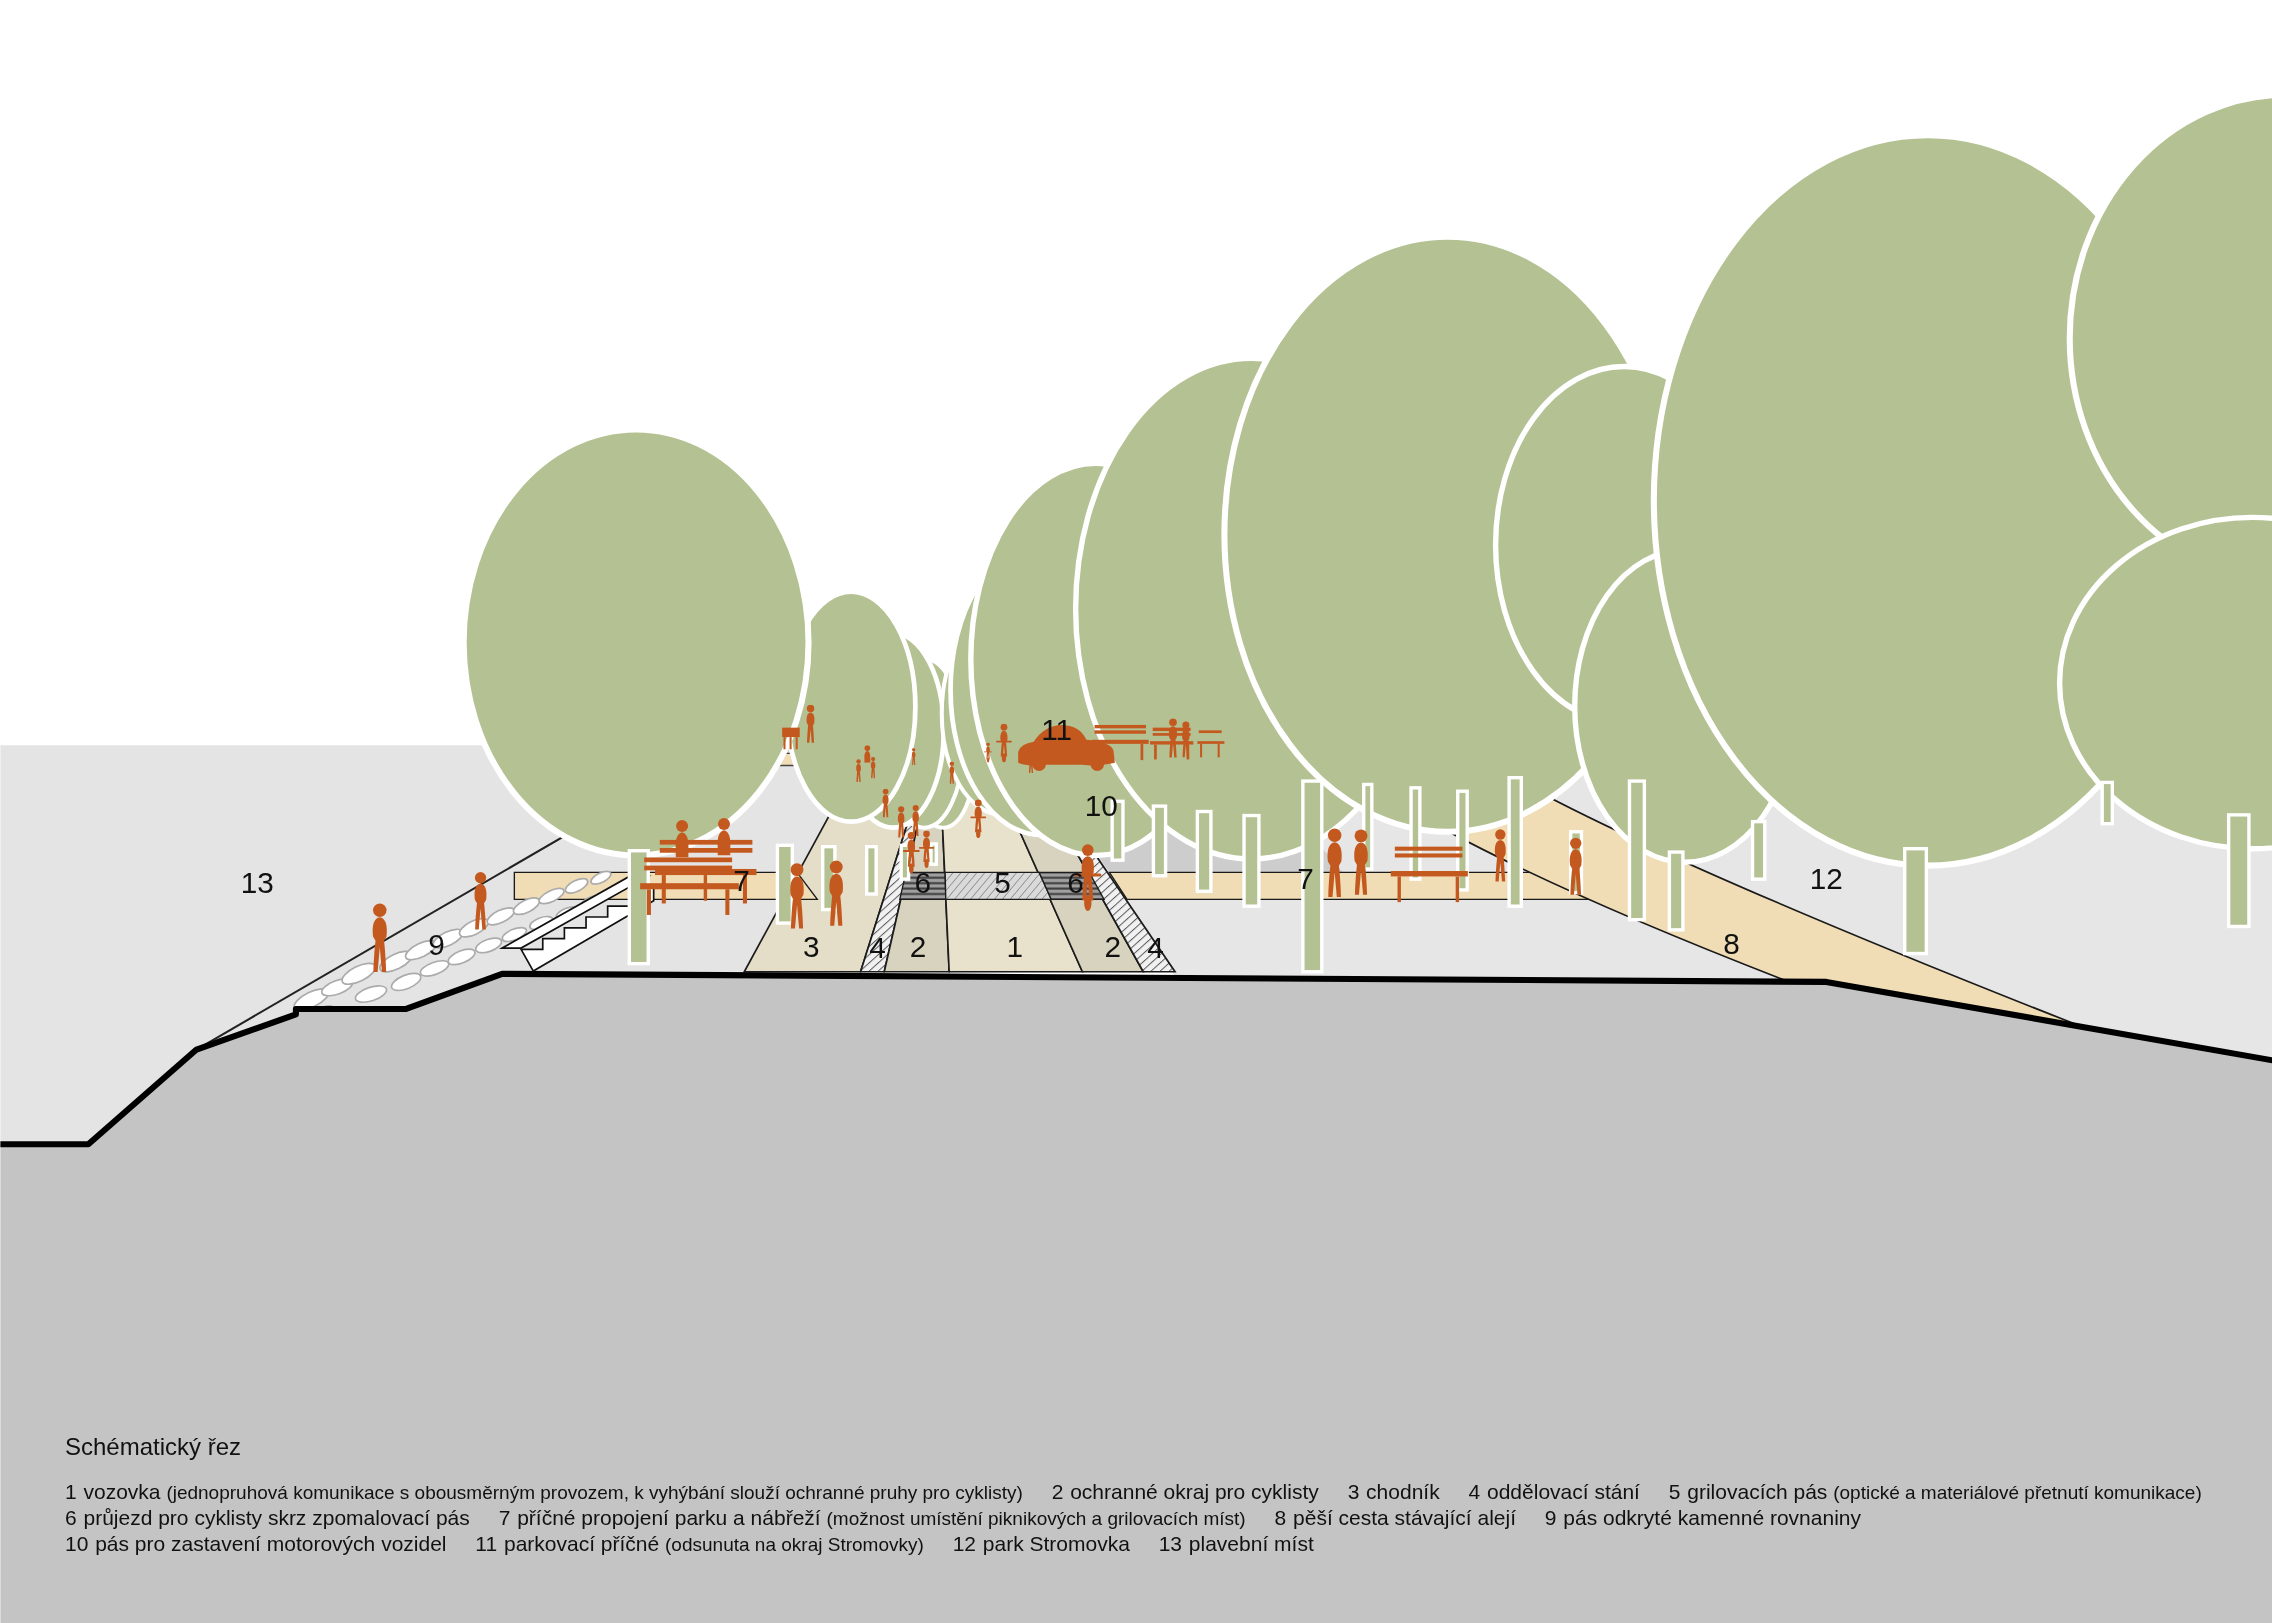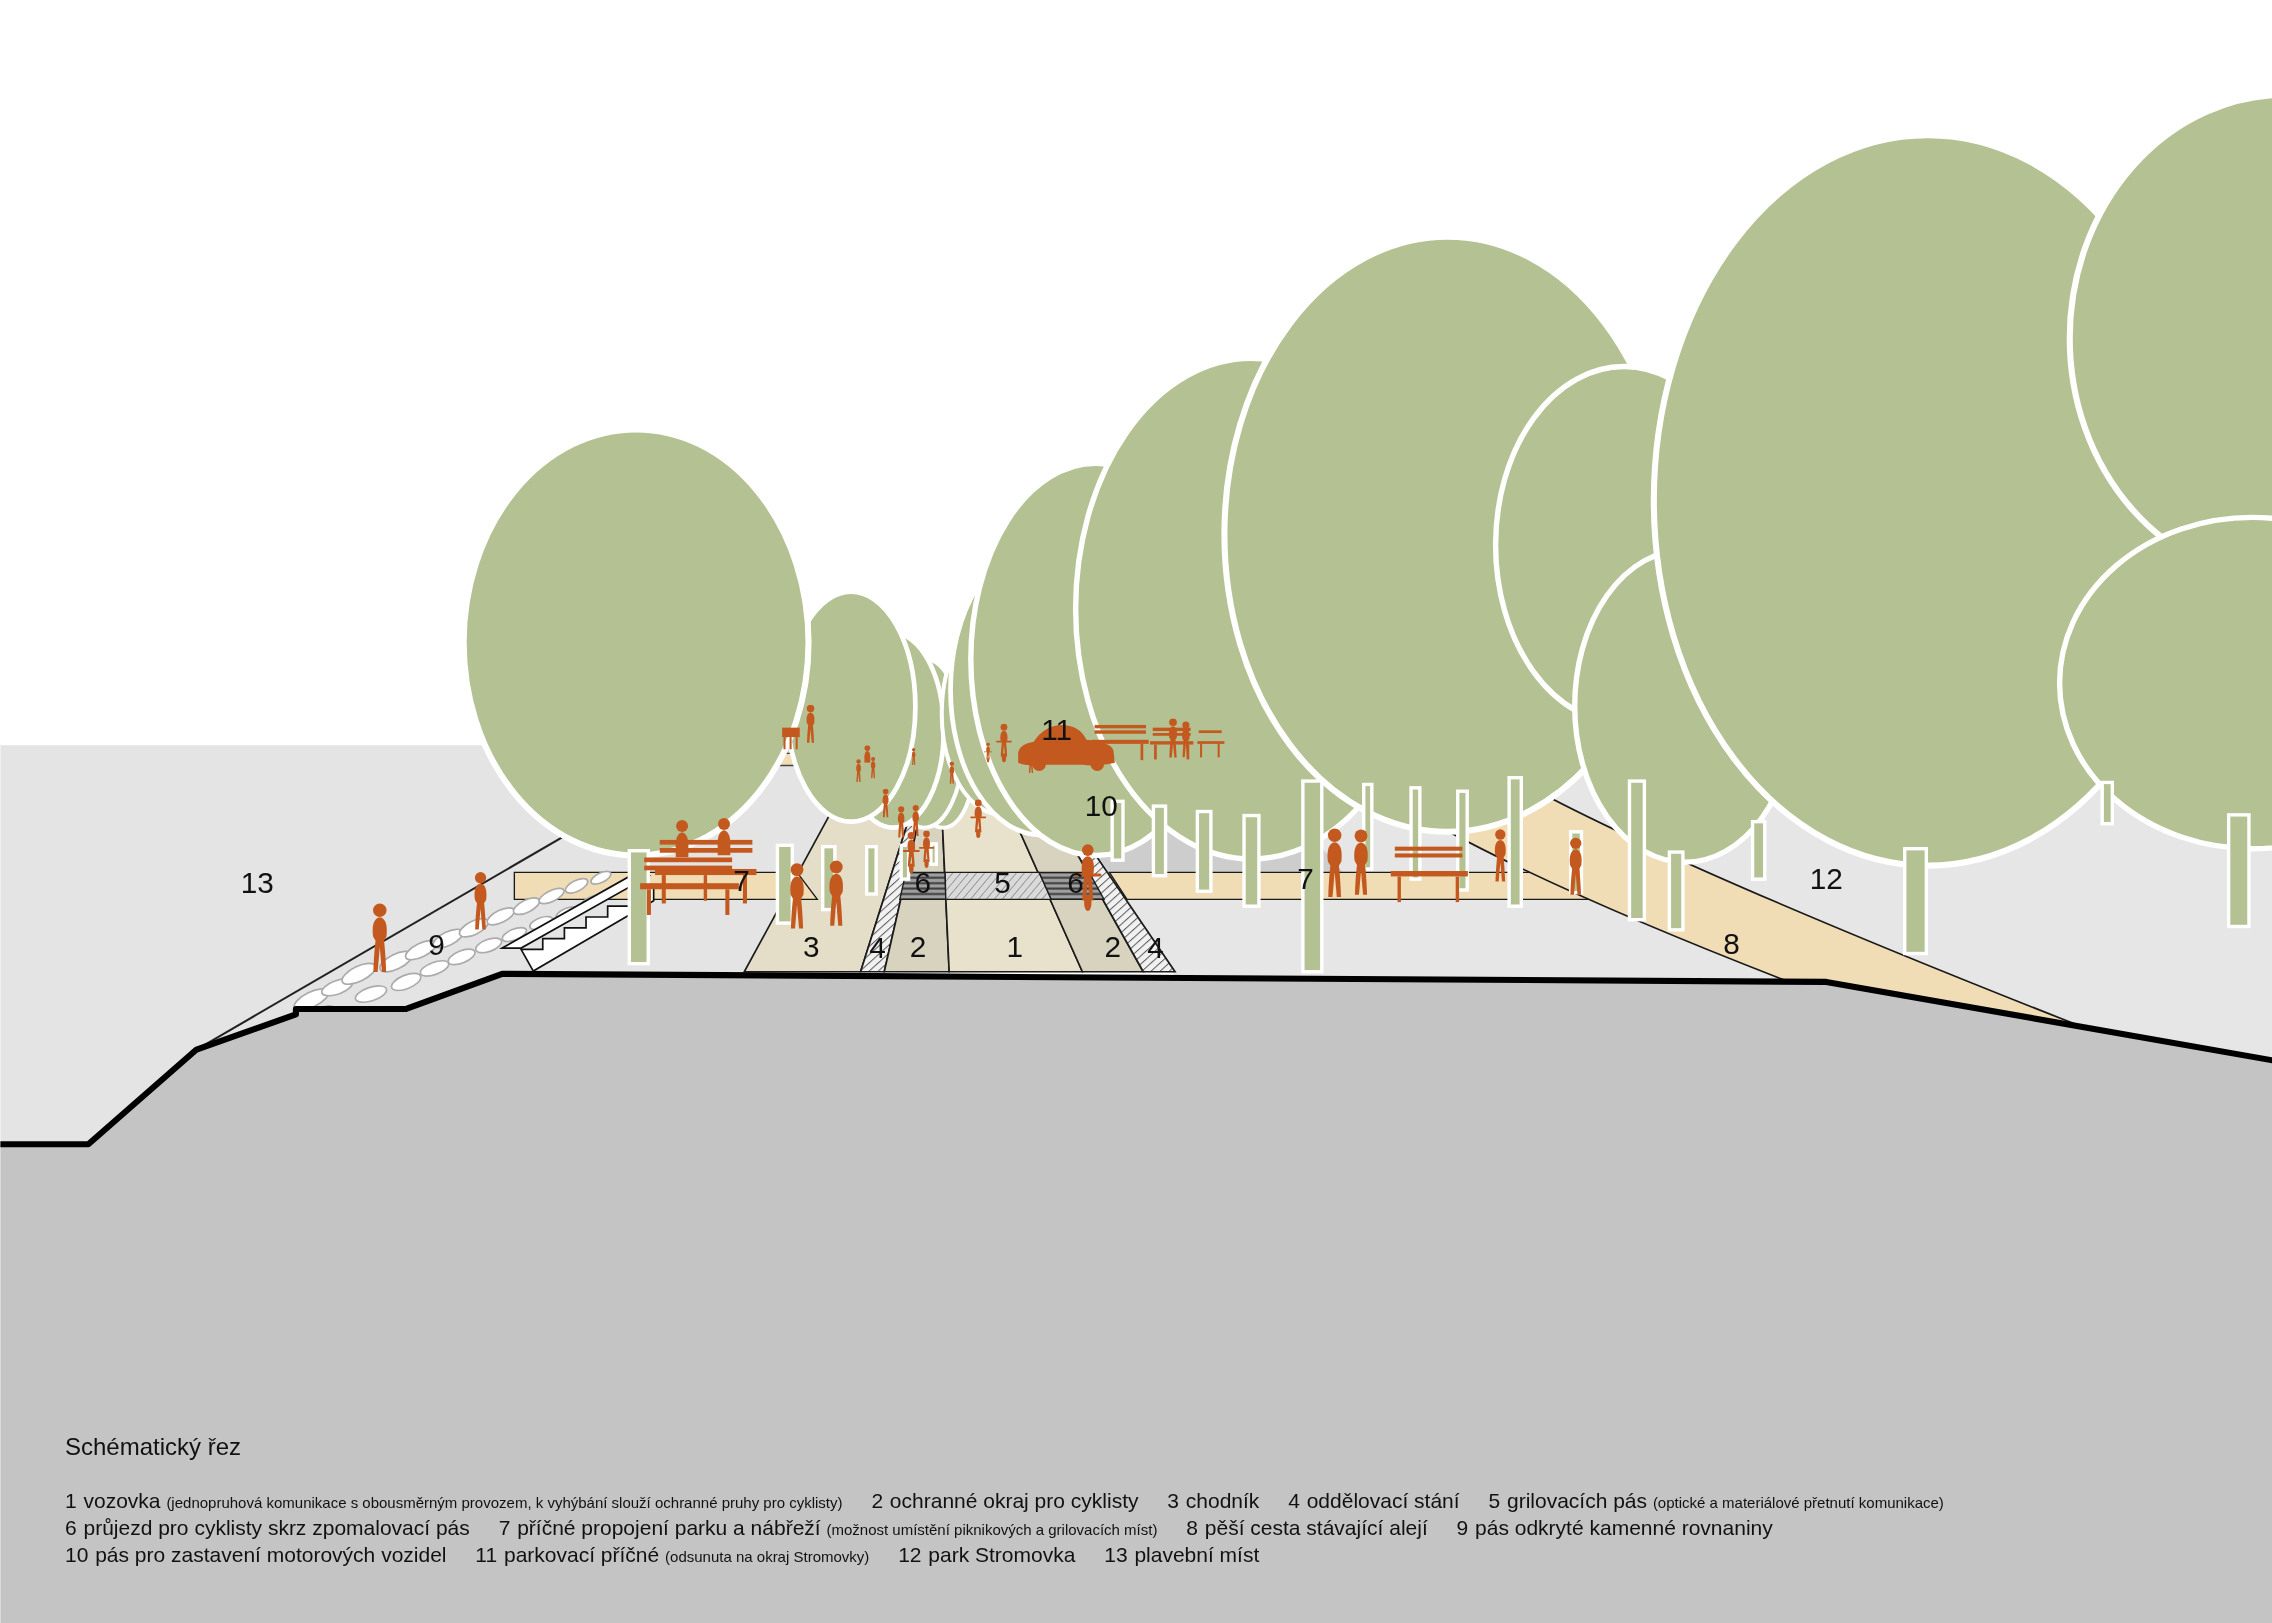--- a/index.html
+++ b/index.html
@@ -1,25 +1,25 @@
 <!DOCTYPE html>
 <html style="font-size:10.8px"><head>
 <meta charset="utf-8">
 <style>
   html,body{margin:0;padding:0;background:#fff;}
   .stage{position:relative;width:2273px;height:1623px;overflow:hidden;background:#fff;
          font-family:"Liberation Sans", sans-serif;}
   .stage svg{position:absolute;left:0;top:0;}
   .marker{font-family:"Liberation Sans", sans-serif;font-size:44px;fill:#111;}
   .legend{position:absolute;left:65px;top:1433px;width:2151px;color:#111;}
-  .legend .title{font-size:24px;margin:0 0 27px 0;}
+  .legend .title{font-size:24px;margin:0 0 18px 0;}
   .legend p{margin:0;line-height:25px;font-size:21px;white-space:nowrap;}
   .legend .item{margin-right:23px;}
   .legend .num{margin-right:6.8px;}
-  .legend .note{font-size:15px;}
+  .legend .note{font-size:19px;}
 </style>
 </head>
 <body>
 
 <div class="stage">
 <svg width="2273" height="1623" viewBox="0 0 3360 2400">
   <defs>
     <pattern id="hatch4" width="9" height="9" patternUnits="userSpaceOnUse" patternTransform="rotate(48)">
       <rect width="9" height="9" fill="#f1f1f1"></rect>
           <line x1="0" y1="0" x2="0" y2="9" stroke="#5a5a5a" stroke-width="3"></line>

